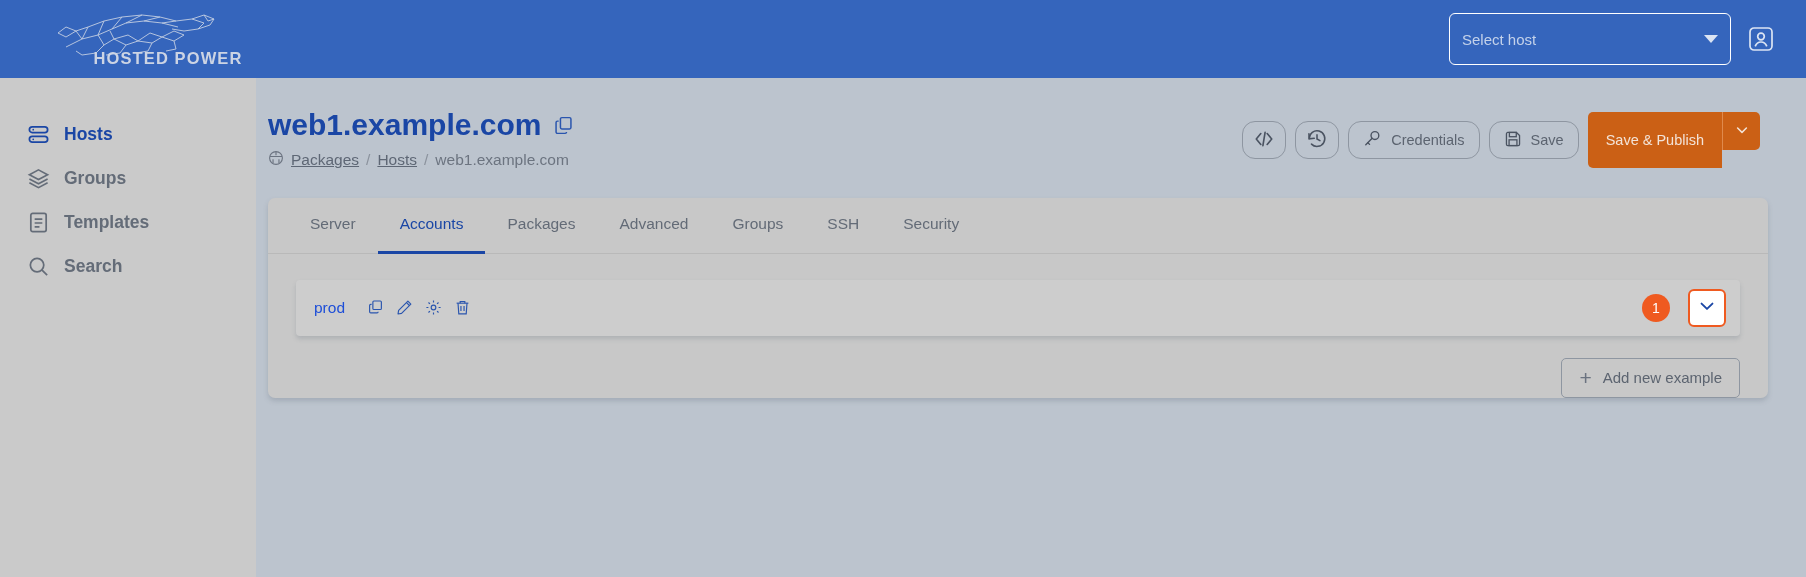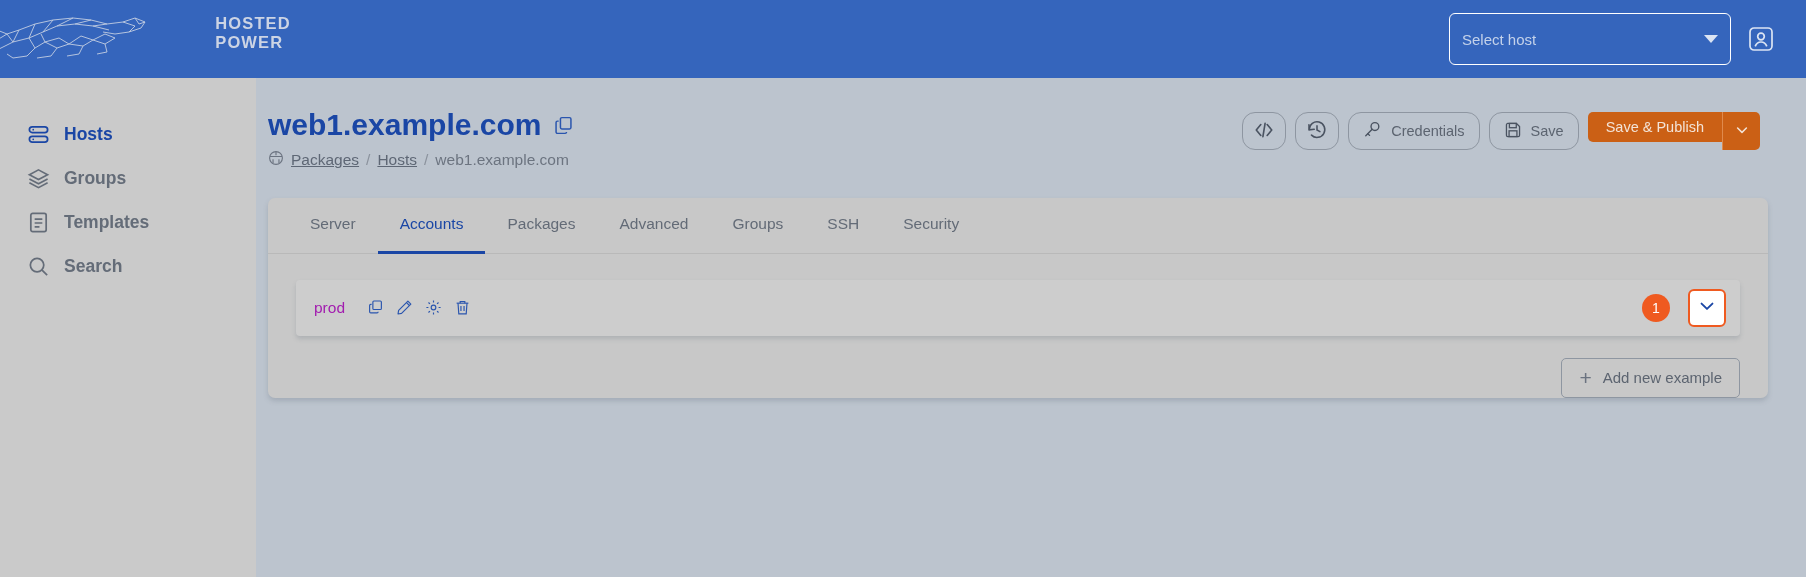--- a/index.html
+++ b/index.html
@@ -22,21 +22,21 @@
     background: #3565bc;
     display: flex;
     align-items: center;
   }
   .brand {
     width: 256px;
     height: 78px;
     display: flex;
     align-items: center;
     justify-content: center;
-    flex-direction: row;
+    flex-direction: column;
     padding-left: 18px;
   }
   .brand-mark { display: block; }
   .brand-wordmark {
     font-size: 16.5px;
     font-weight: bold;
     letter-spacing: 1.1px;
     color: #ccd4e4;
     margin-top: -12px;
     margin-left: 62px;
@@ -154,21 +154,21 @@
     justify-content: center;
     gap: 9px;
     padding: 0 14px;
     font-size: 14.5px;
     color: #5c6470;
     font-family: "Liberation Sans", sans-serif;
     cursor: pointer;
   }
   .btn.icon-only { width: 44px; padding: 0; }
   .btn-publish {
-    height: 30px;
+    height: 56px;
     background: #cb6015;
     border: none;
     border-radius: 5px 0 0 5px;
     color: #f3e3d7;
     font-size: 14.5px;
     padding: 0 18px;
     display: flex;
     align-items: center;
     cursor: pointer;
     font-family: "Liberation Sans", sans-serif;
@@ -223,21 +223,21 @@
     background: #cdcdcd;
     border-radius: 4px;
     height: 56px;
     display: flex;
     align-items: center;
     padding: 0 14px 0 18px;
     box-shadow: 0 3px 4px rgba(120,128,140,0.30);
   }
   .account-name {
     font-size: 15.5px;
-    color: #a21caf;
+    color: #1d4ed8;
     margin-right: 22px;
   }
   .row-icons { display: flex; align-items: center; gap: 12px; }
   .row-icon { display: flex; align-items: center; cursor: pointer; }
   .row-right {
     margin-left: auto;
     display: flex;
     align-items: center;
     gap: 18px;
   }

